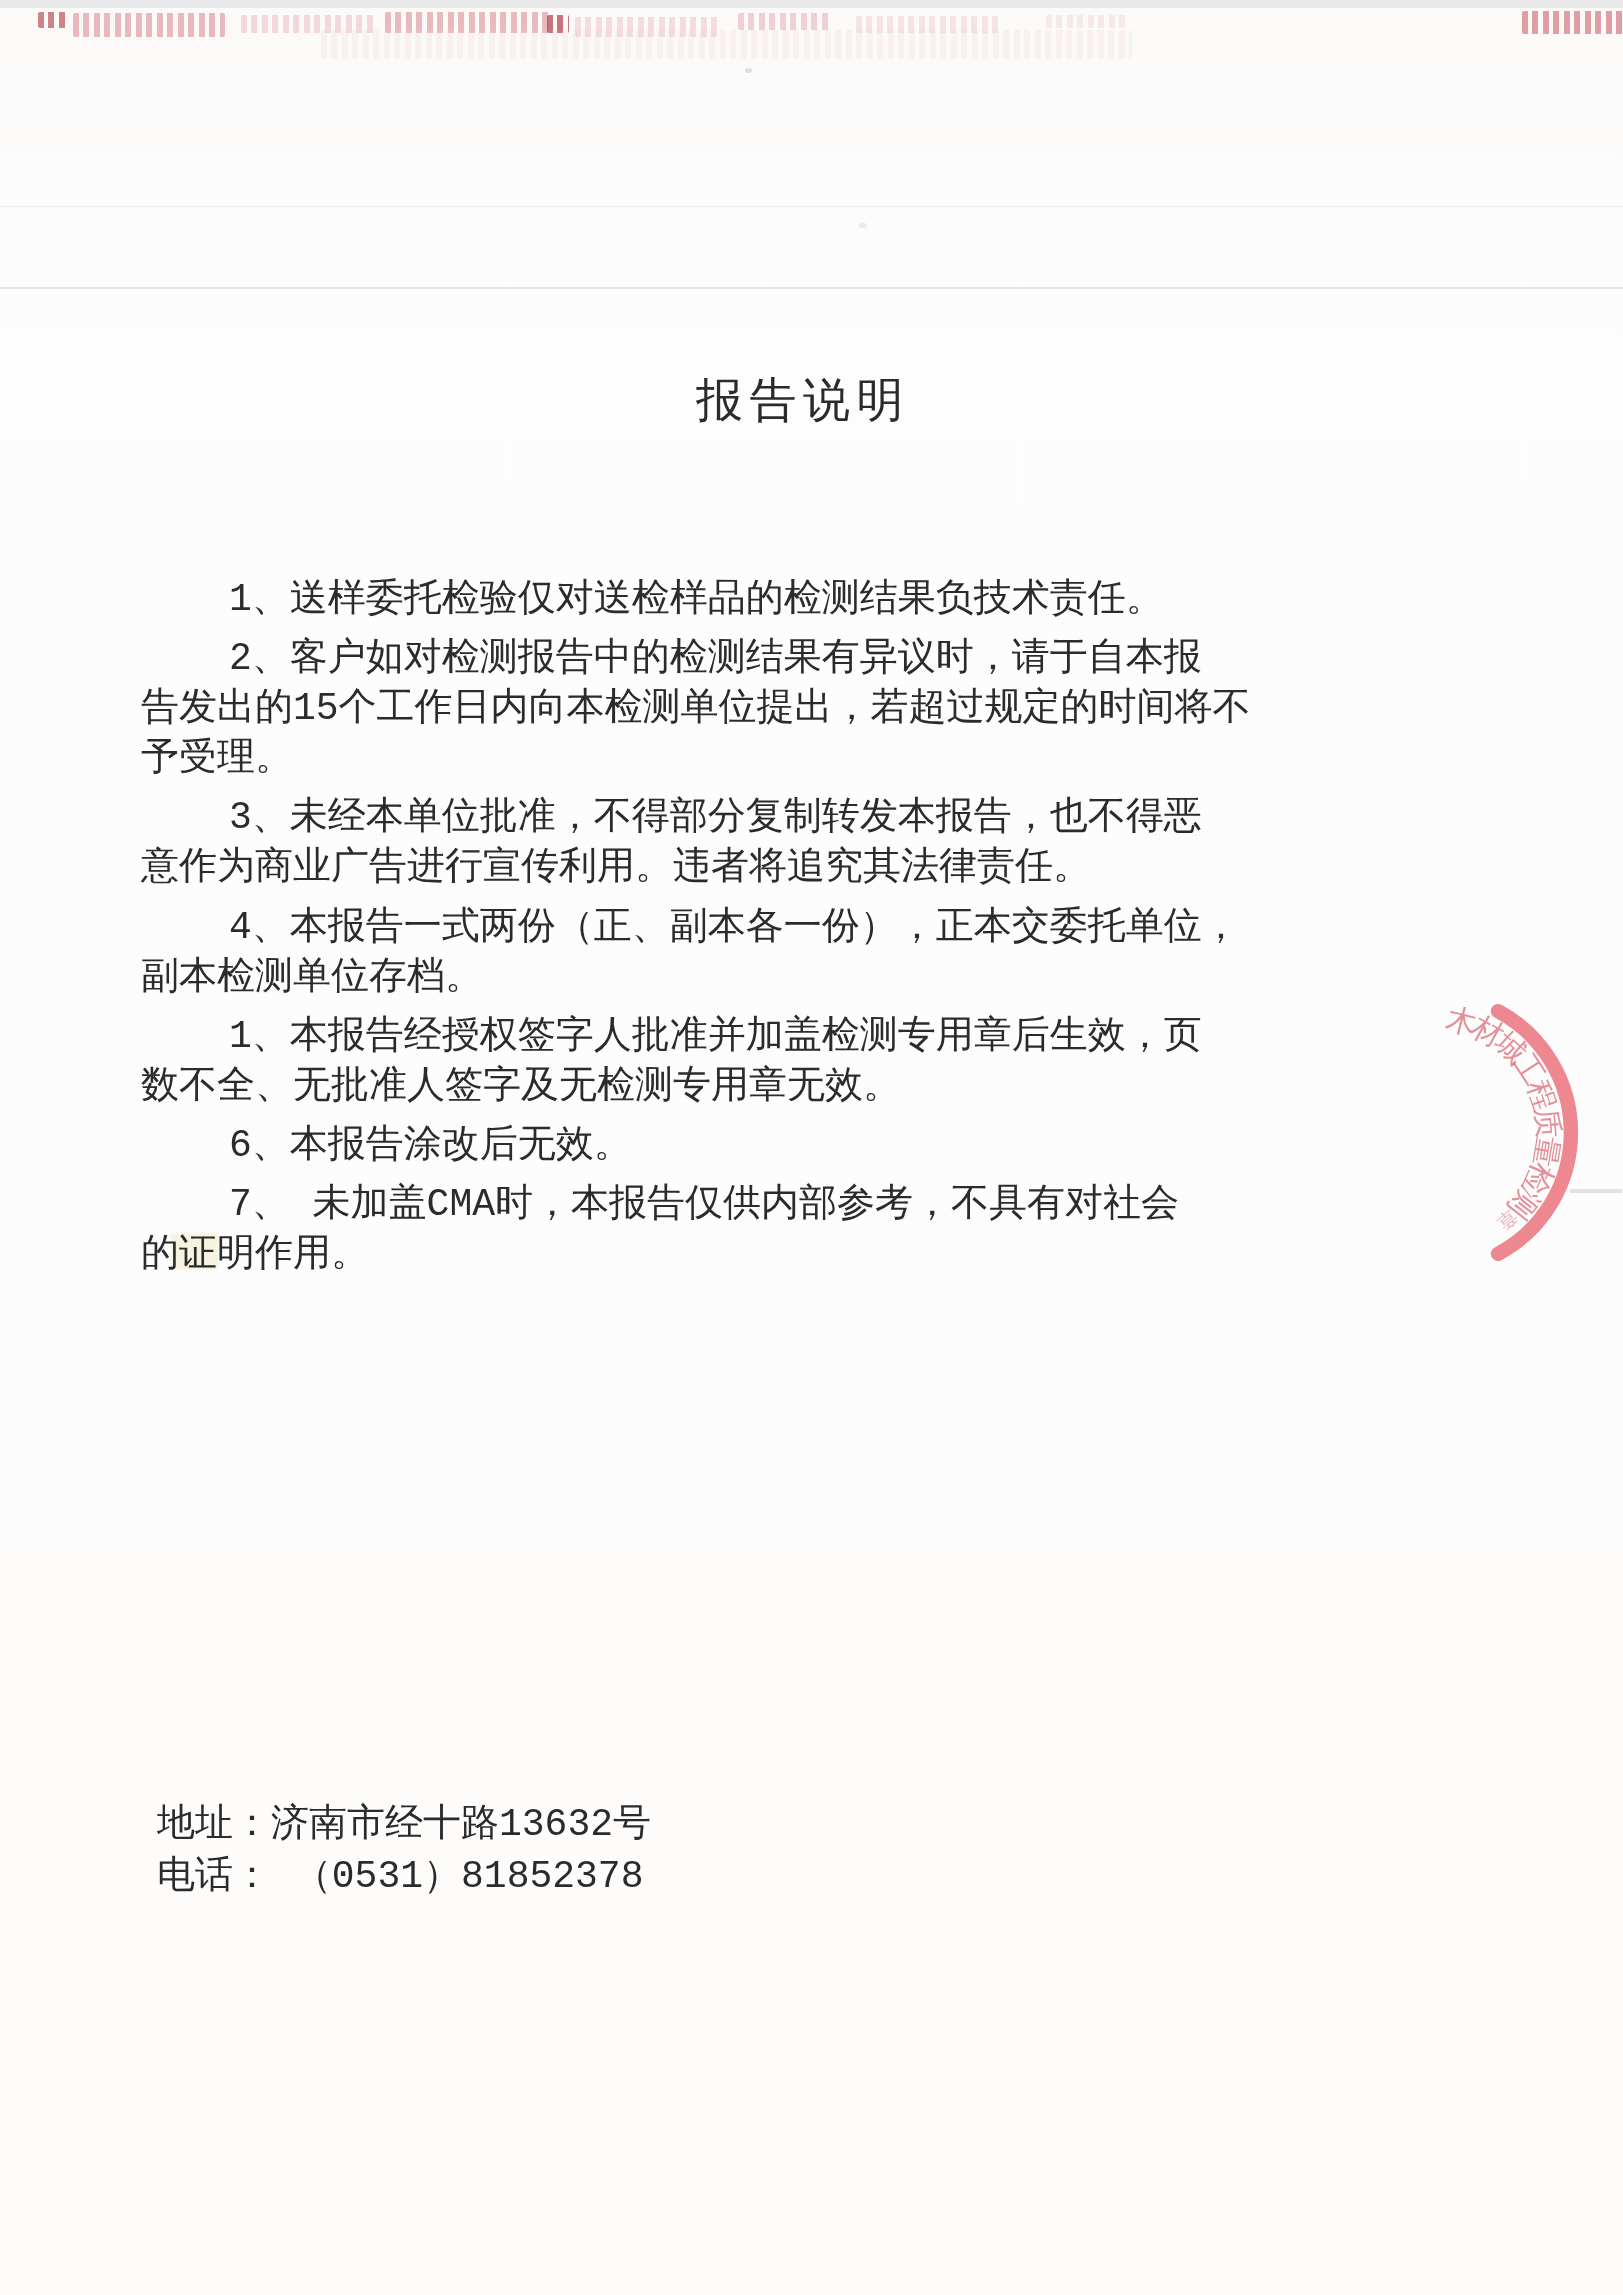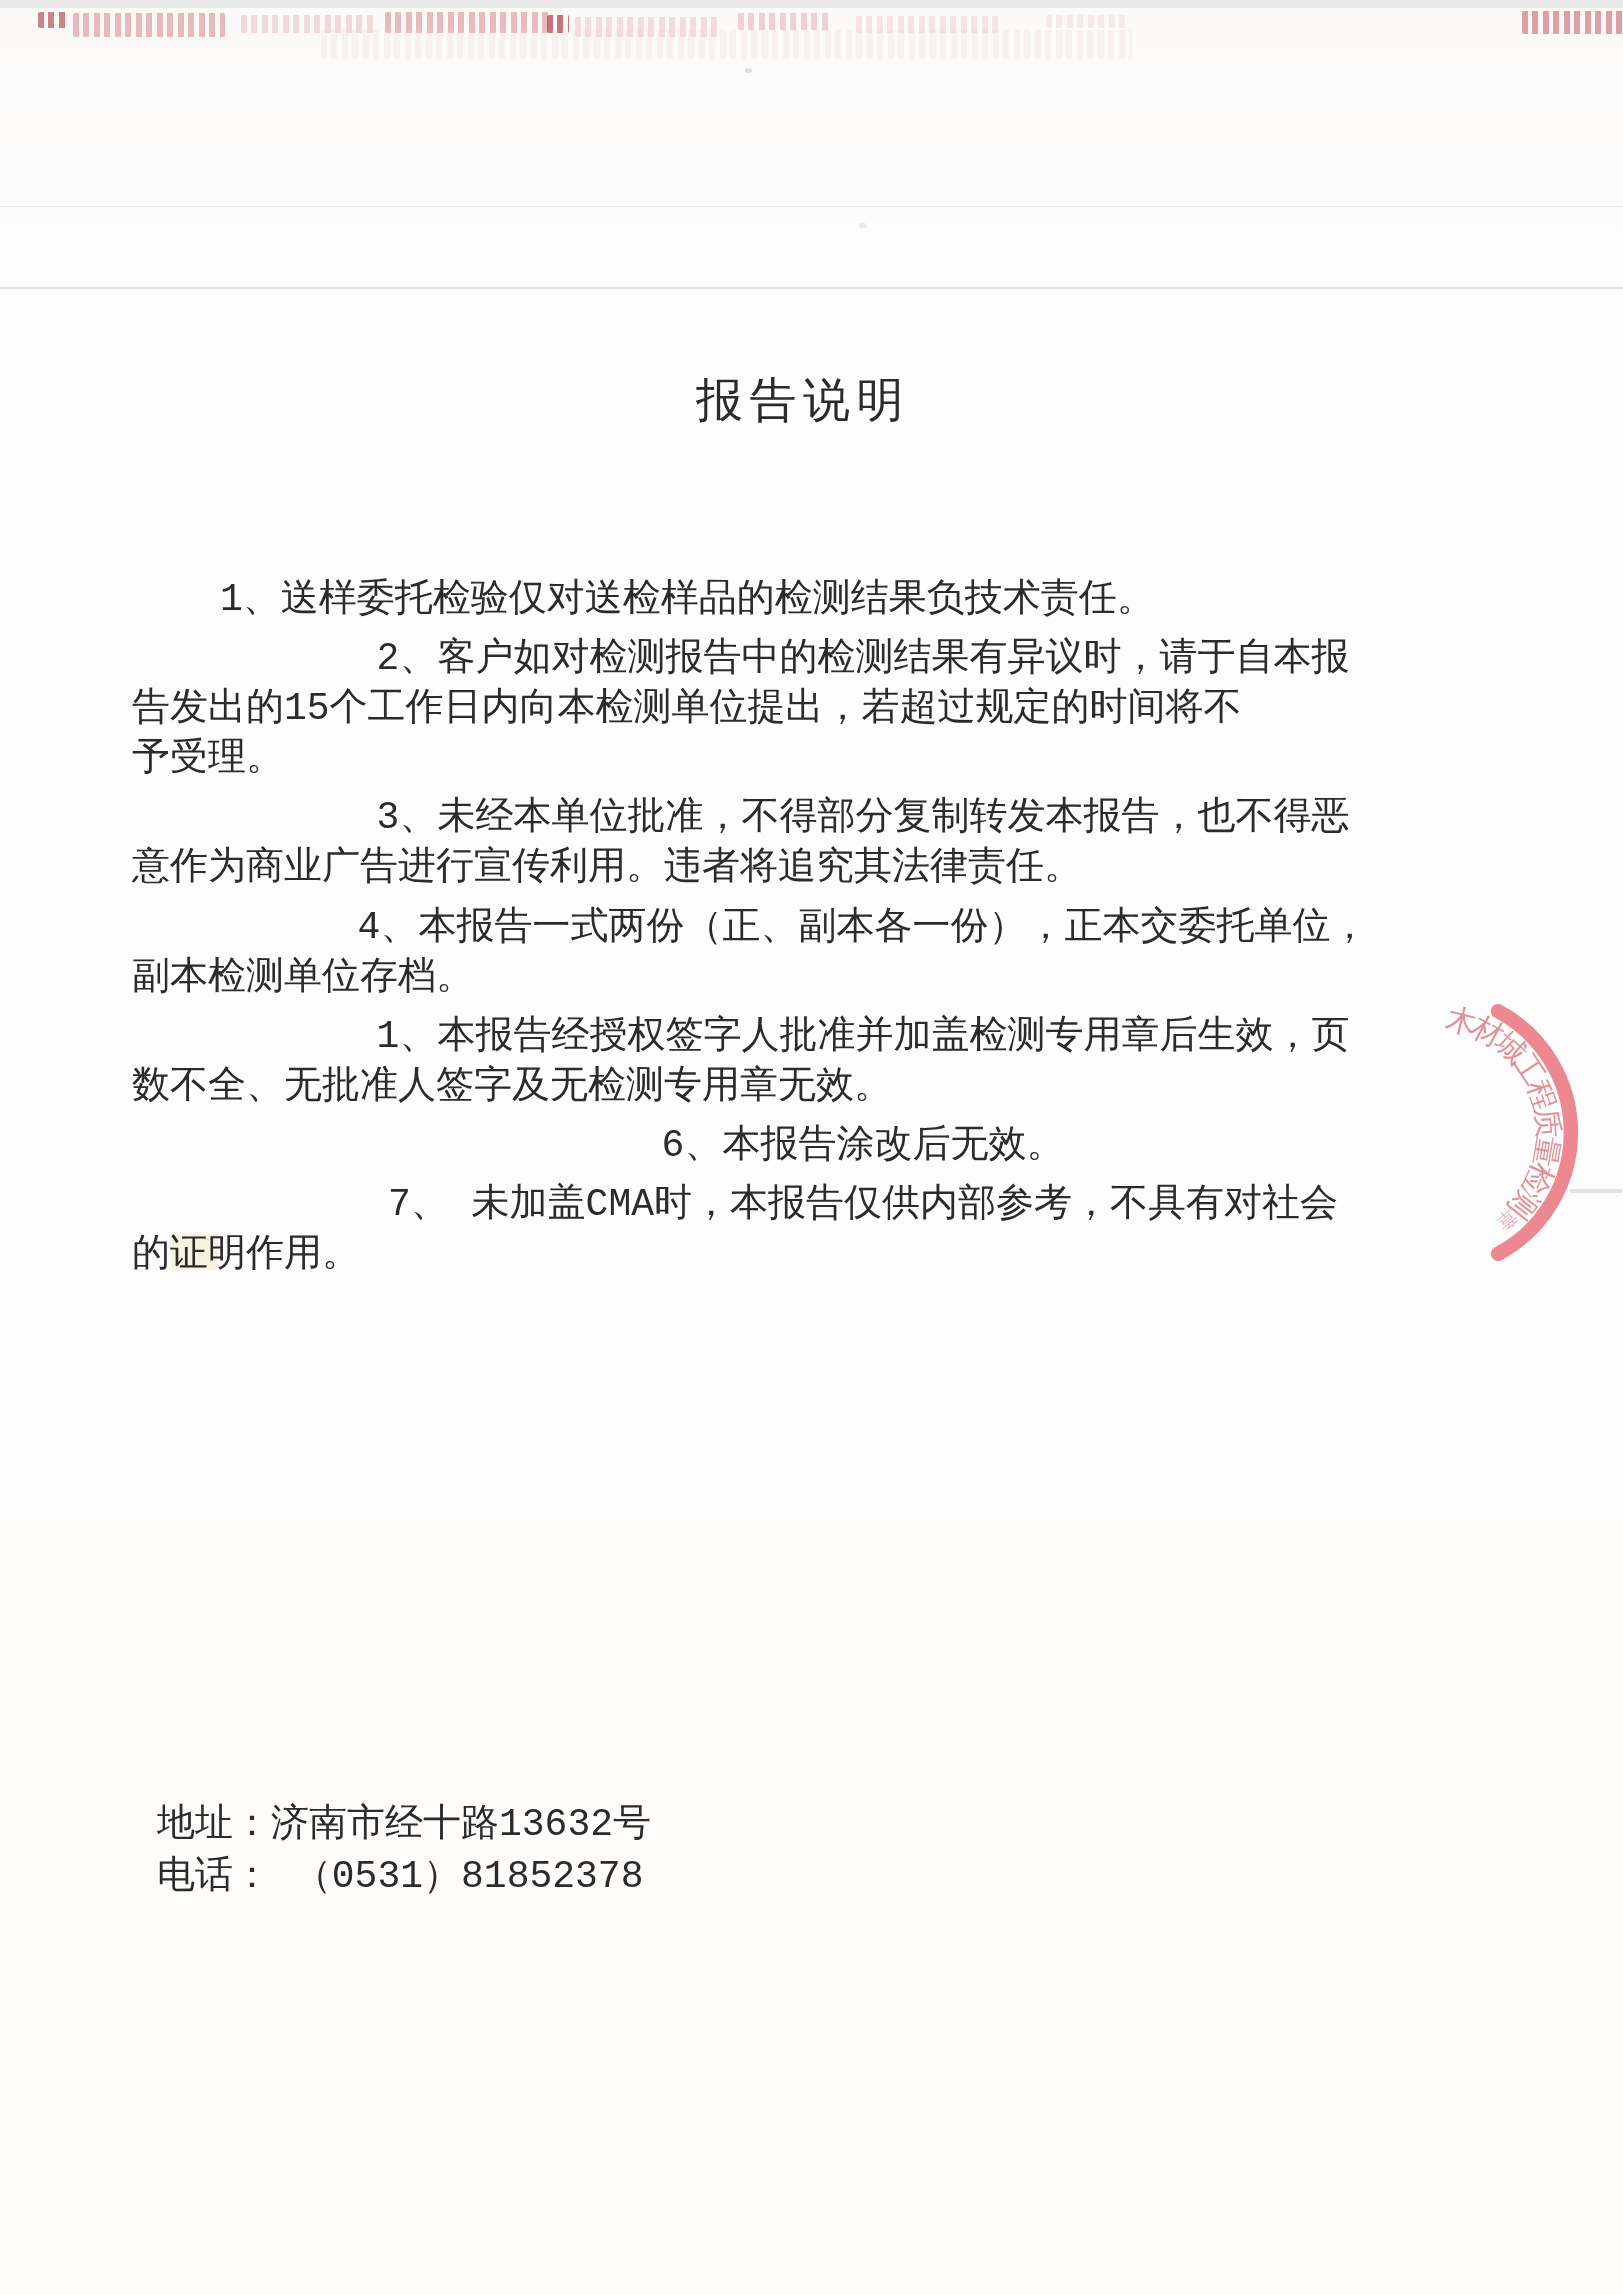--- a/index.html
+++ b/index.html
@@ -43,27 +43,27 @@
   .sp3{left:1570px;top:1181px;width:52px;height:3.9px;border-radius:1.3px;background:rgba(0,0,0,.10);}
   .smudge-yellow{position:absolute;left:171px;top:1225px;width:47px;height:37px;
     background:rgba(232,221,160,.30);filter:blur(1.3px);z-index:0;}
   
   .title{
     position:absolute;left:696px;top:368px;margin:0;
     font-size:47px;font-weight:normal;letter-spacing:6.5px;line-height:1.2;
     color:var(--ink);white-space:pre;
   }
   
-  .notes{position:absolute;left:132px;top:567px;width:1374px;z-index:1;}
+  .notes{position:absolute;left:141px;top:567px;width:1374px;z-index:1;}
   .note-line{
     font-size:38px;line-height:50px;height:50px;
     white-space:pre;color:var(--ink);
   }
   .note-line.first{padding-left:88px;}
-  .note-line.first:not(:first-child){margin-top:9.2px;text-align:center;}
+  .note-line.first:not(:first-child){margin-top:9.2px;}
   
   .contact{position:absolute;left:157px;top:1791px;z-index:1;}
   .contact div{font-size:38px;line-height:52px;white-space:pre;color:var(--ink);}
   
   .stamp{position:absolute;left:1283px;top:974px;width:301px;height:301px;
     filter:blur(0.4px);opacity:.92;z-index:2;}
 </style>
 </head>
 <body>
 

